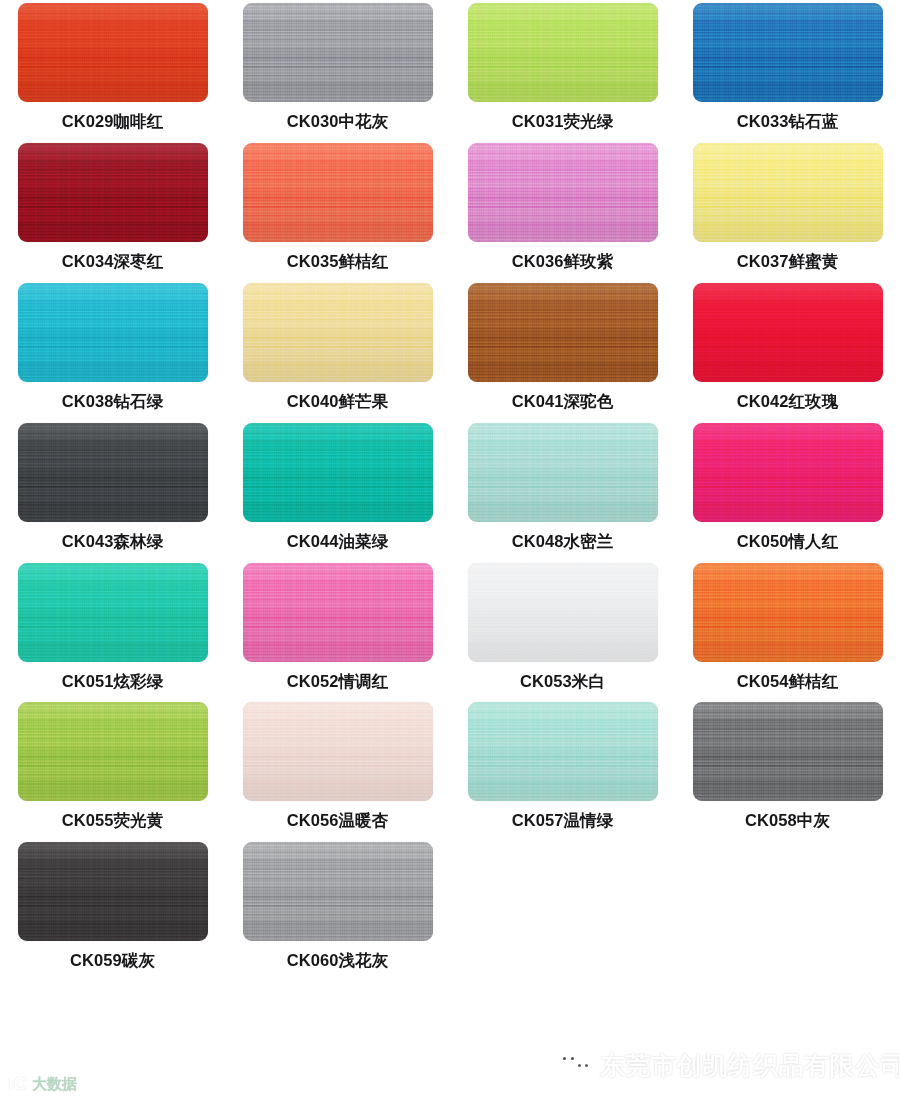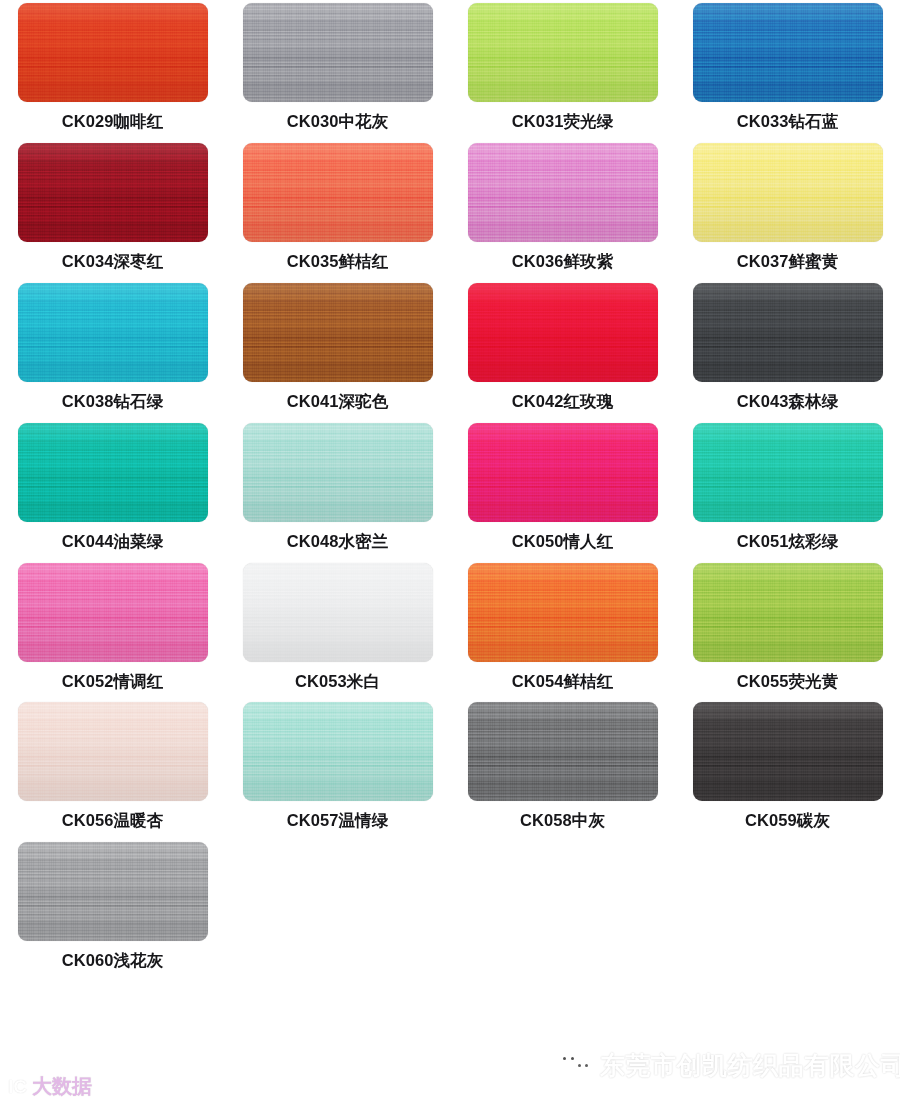--- a/index.html
+++ b/index.html
@@ -169,23 +169,23 @@
   }
   #wm-corner .mark {
     font-size: 19px;
     font-weight: 700;
     color: #ffffff;
     text-shadow: 0 0 1px rgba(90,90,90,0.9);
     white-space: nowrap;
     font-family: "Liberation Sans", "DejaVu Sans", sans-serif;
   }
   #wm-corner .cn {
-    font-size: 20px;
+    font-size: 15px;
     font-weight: 700;
-    color: #a21caf;
+    color: #15803d;
     text-shadow: 0 0 1px rgba(90,90,90,0.9);
     white-space: nowrap;
     font-family: "Liberation Sans", "DejaVu Sans", sans-serif;
   }
 </style>
 </head>
 <body>
 
 <div id="sheet">
 
@@ -245,20 +245,27 @@
           <span class="sheen"></span>
         </div>
         <div class="label">CK037鲜蜜黄</div>
       </div>
       <div class="cell">
         <div class="swatch" style="background: rgb(30, 182, 207);">
           <span class="tex"></span>
           <span class="sheen"></span>
         </div>
         <div class="label">CK038钻石绿</div>
+      </div>
+      <div class="cell">
+        <div class="swatch" style="background: rgb(242, 221, 149);">
+          <span class="tex"></span>
+          <span class="sheen"></span>
+        </div>
+        <div class="label">CK040鲜芒果</div>
       </div>
       <div class="cell">
         <div class="swatch" style="background: rgb(158, 85, 36);">
           <span class="tex"></span>
           <span class="sheen"></span>
         </div>
         <div class="label">CK041深驼色</div>
       </div>
       <div class="cell">
         <div class="swatch" style="background: rgb(238, 18, 51);">

